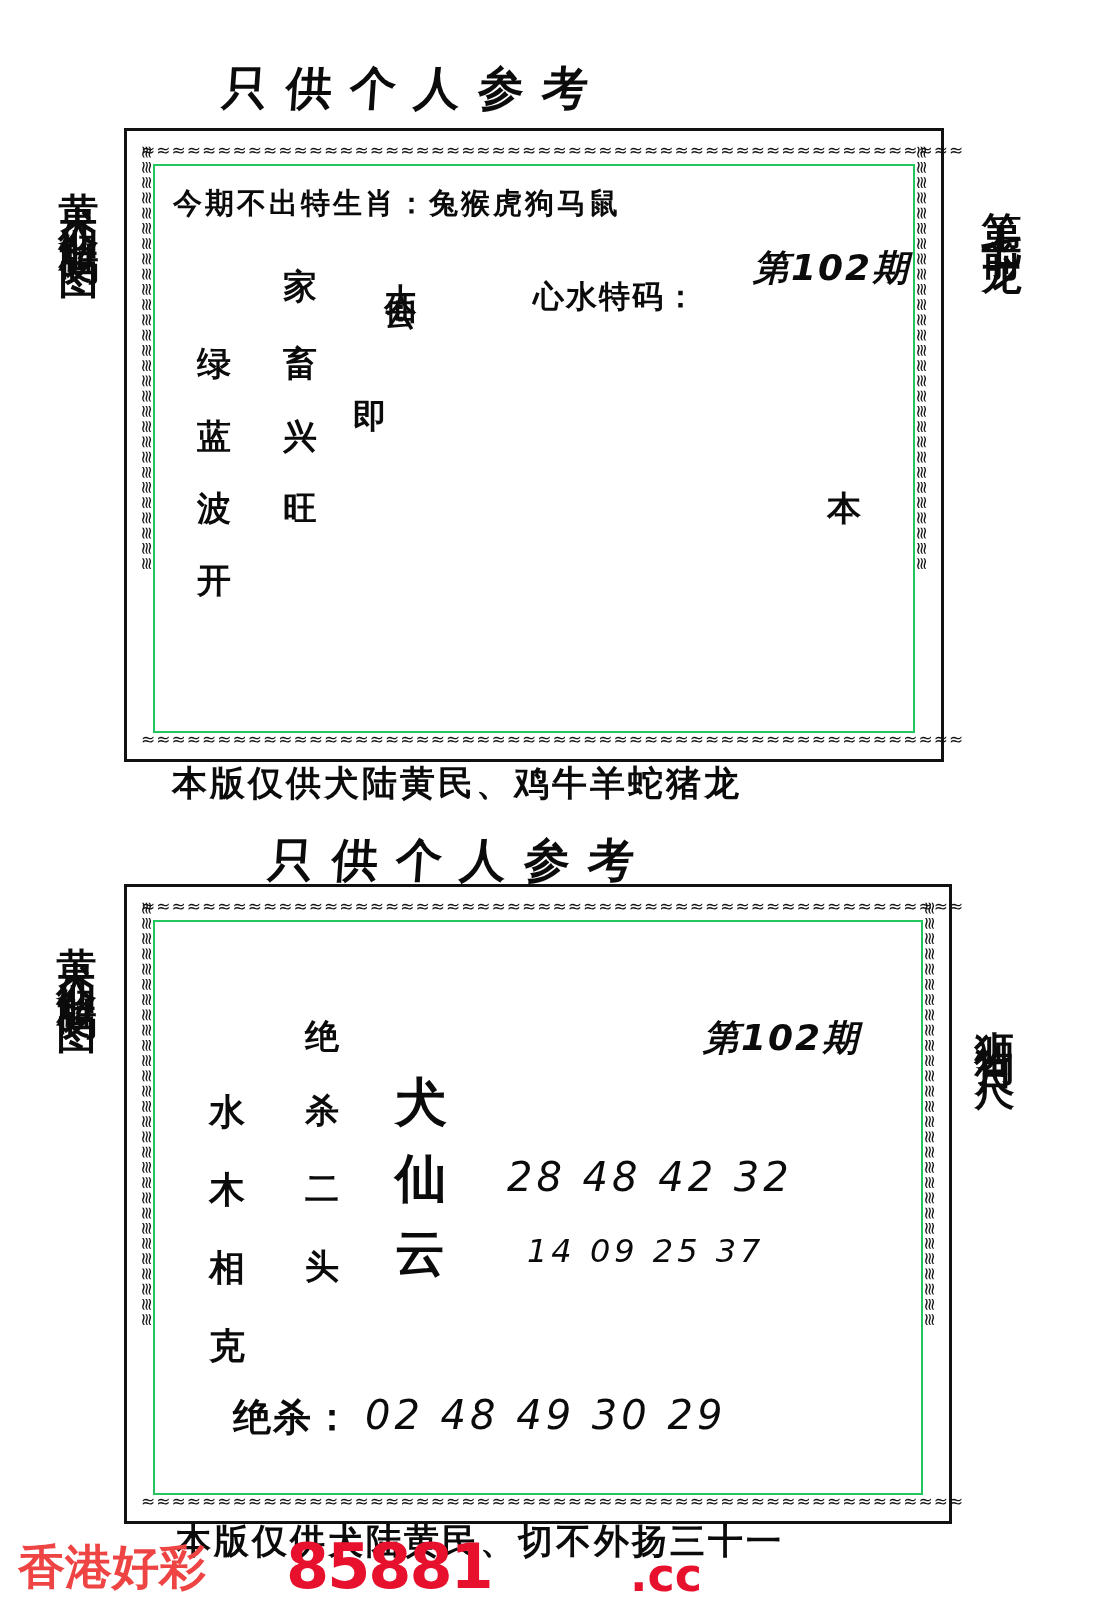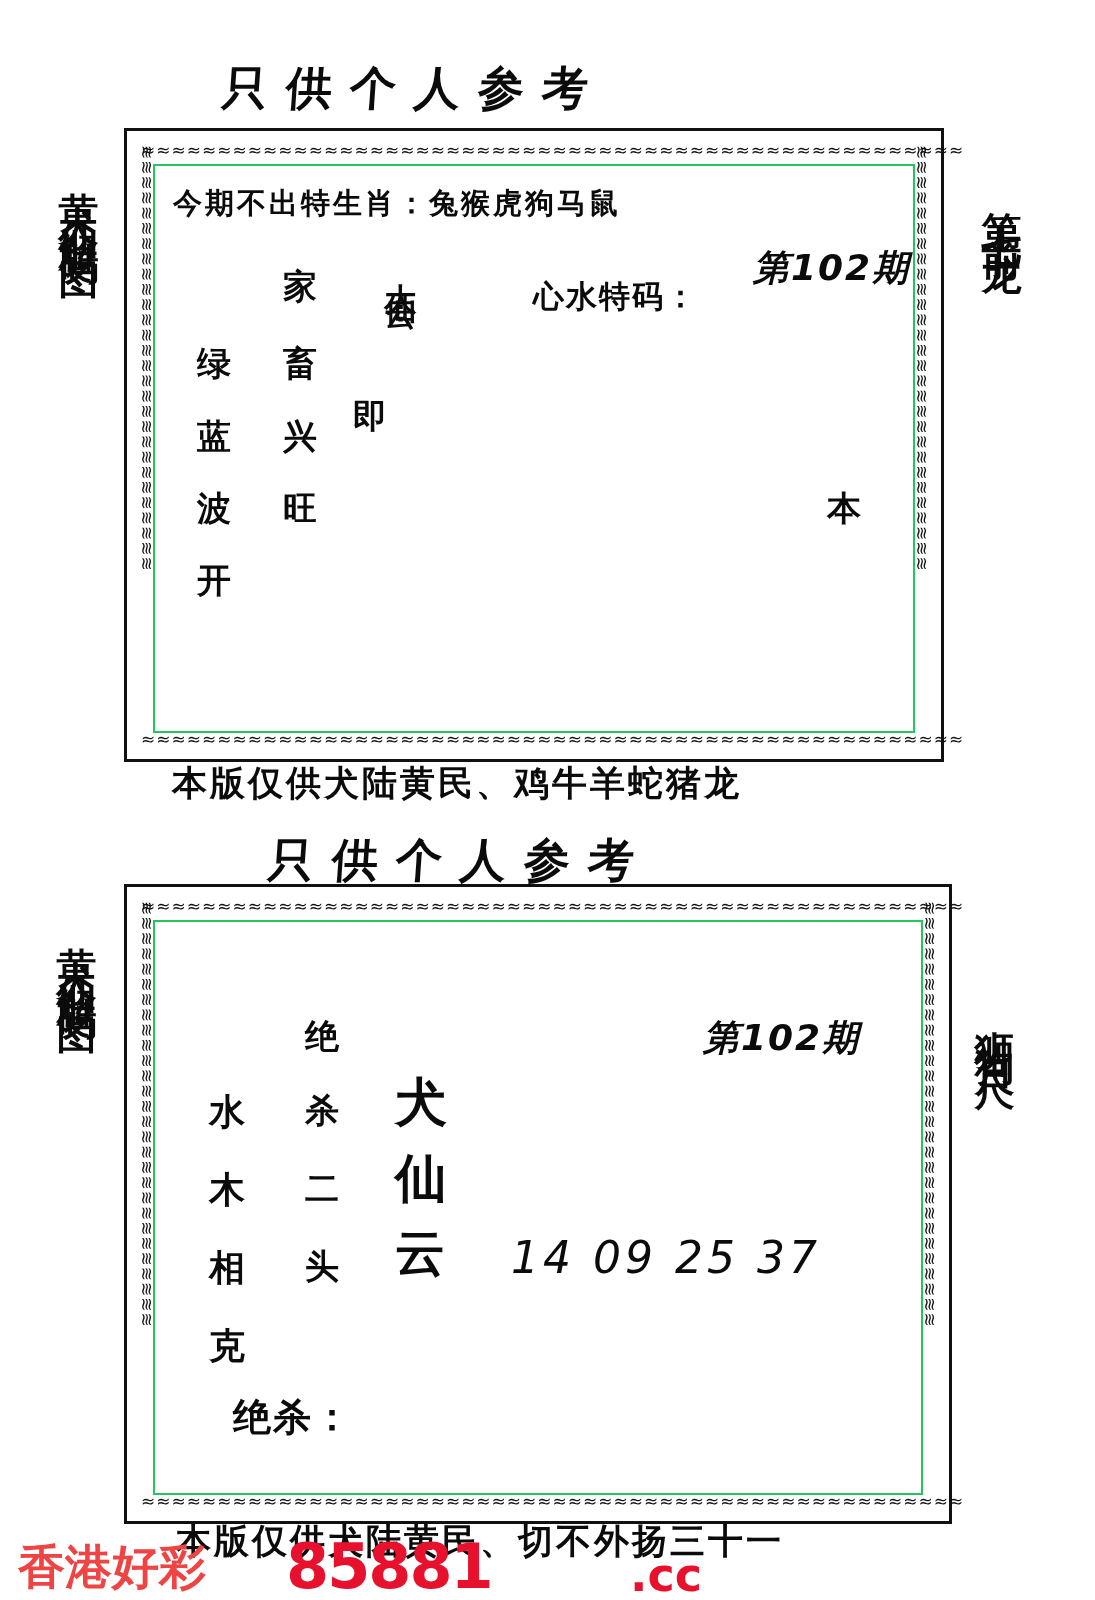--- a/index.html
+++ b/index.html
@@ -163,23 +163,25 @@
       <div class="abs hw" style="left:150px;top:92px;font-size:34px;font-weight:700;">绝</div>
       <div class="abs hw" style="left:150px;top:166px;font-size:34px;font-weight:700;">杀</div>
       <div class="abs hw" style="left:150px;top:244px;font-size:34px;font-weight:700;">二</div>
       <div class="abs hw" style="left:150px;top:322px;font-size:34px;font-weight:700;">头</div>
 
       <div class="abs hw" style="left:240px;top:146px;font-size:52px;font-weight:700;">犬</div>
       <div class="abs hw" style="left:240px;top:222px;font-size:52px;font-weight:700;">仙</div>
       <div class="abs hw" style="left:240px;top:298px;font-size:50px;font-weight:700;">云</div>
 
 
-      <div class="abs hw" style="left:356px;top:310px;font-size:44px;font-style:italic;letter-spacing:4px;">14 09 25 37</div>
+      <div class="abs hw" style="left:352px;top:232px;font-size:40px;font-style:italic;letter-spacing:4px;">28 48 42 32</div>
+      <div class="abs hw" style="left:372px;top:310px;font-size:32px;font-style:italic;letter-spacing:4px;">14 09 25 37</div>
 
       <div class="abs hw" style="left:78px;top:470px;font-size:38px;font-weight:700;">绝杀：</div>
+      <div class="abs hw" style="left:210px;top:470px;font-size:40px;font-style:italic;letter-spacing:4px;">02 48 49 30 29</div>
 
     </div>
   </div>
 
   <div class="abs hw" style="left:176px;top:1518px;font-size:35px;font-weight:700;letter-spacing:3px;">本版仅供犬陆黄民、切不外扬三十一</div>
 
   <div class="wm">
     <div class="wm-left">香港好彩</div>
     <div class="wm-num">85881</div>
     <div class="wm-cc">.cc</div>

